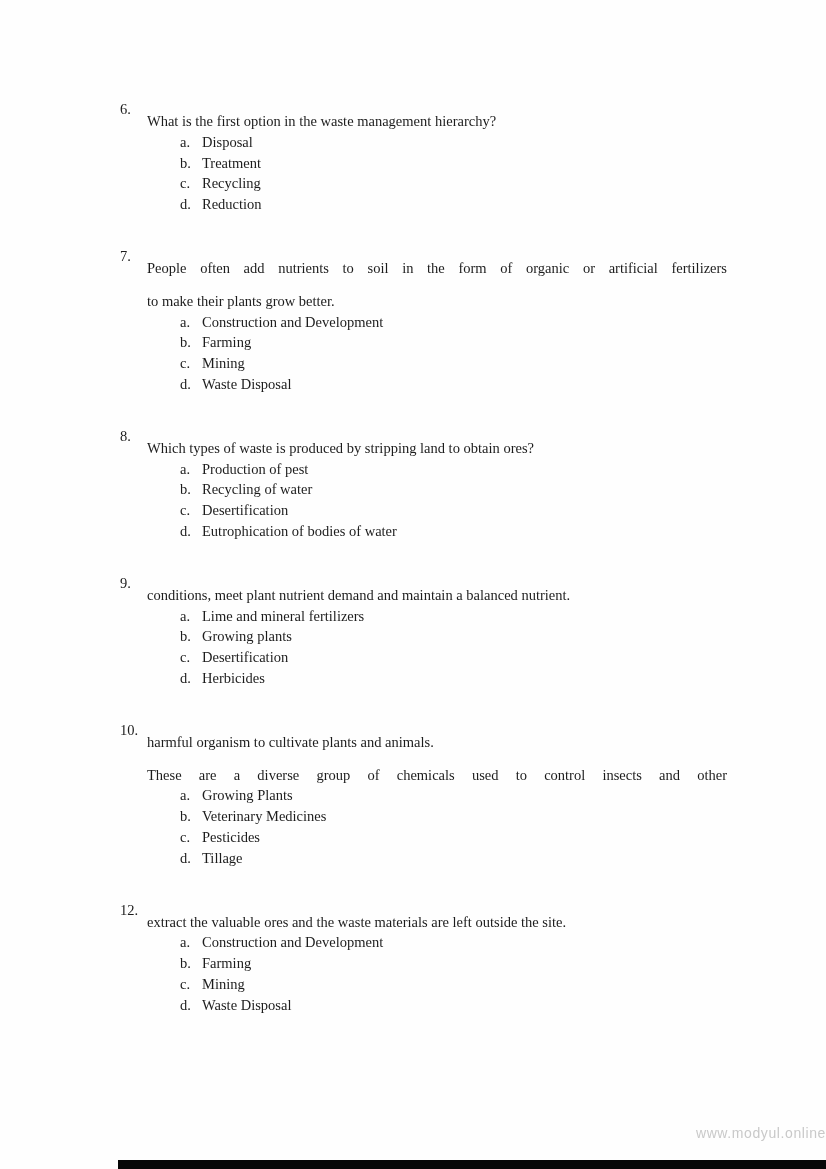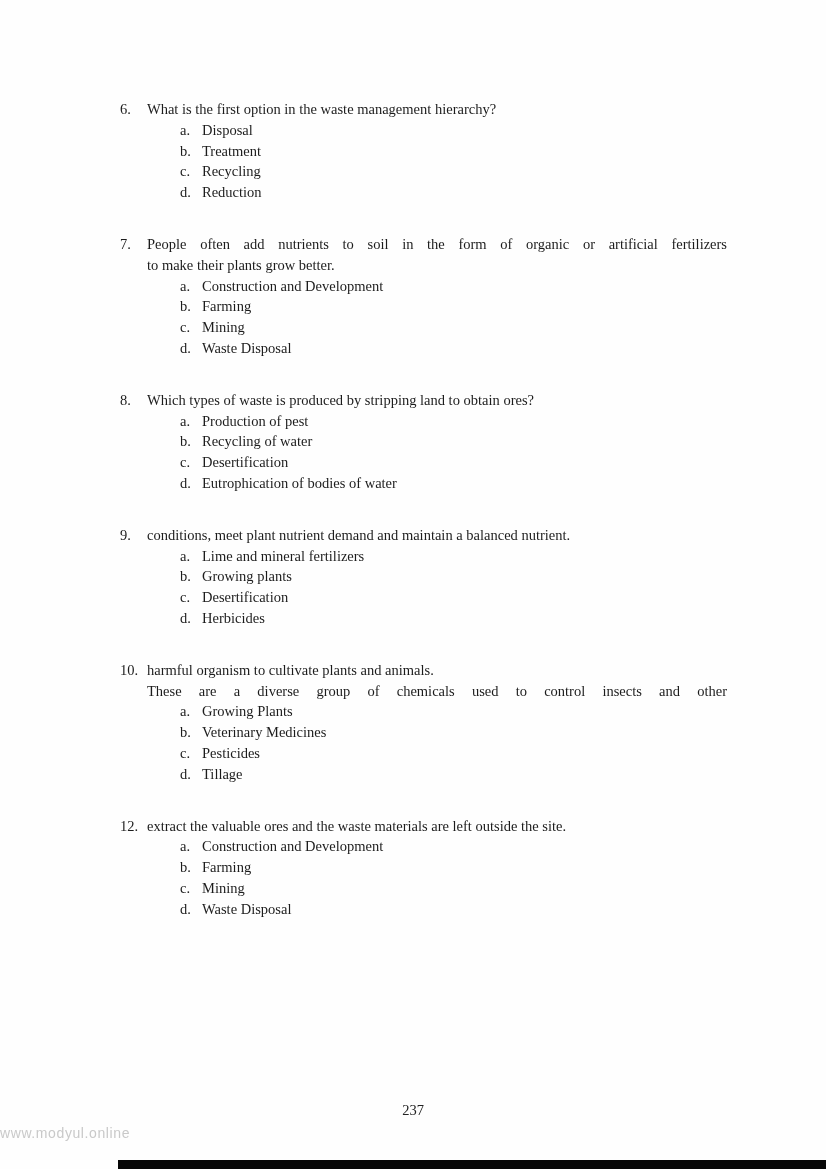--- a/index.html
+++ b/index.html
@@ -35,20 +35,21 @@
     flex-shrink: 0;
     line-height: 20.8px;
   }
   .q-body {
     width: 580px;
   }
   .q-line {
     line-height: 20.8px;
     text-align: justify;
     text-justify: inter-word;
+    margin-top: 12px;
   }
   .q-line.jl {
     
     text-align-last: justify;
     white-space: nowrap;
   }
   .opts {
     margin-left: 33px;
   }
   .opt {
@@ -67,21 +68,21 @@
     text-align: center;
     font-size: 14.5px;
     color: #222222;
     line-height: 21px;
   }
   .footer-watermark {
     position: absolute;
     top: 1124px;
     left: 0;
     width: 826px;
-    text-align: left;
+    text-align: right;
     font-family: "Liberation Sans", "DejaVu Sans", sans-serif;
     font-size: 14px;
     letter-spacing: 0.6px;
     color: #c9c9c9;
     line-height: 18px;
   }
   .bottom-bar {
     position: absolute;
     bottom: 0;
     left: 118px;
@@ -255,16 +256,15 @@
               <span class="opt-l">d.</span>
               <span class="opt-t">Waste Disposal</span>
             </div>
           </div>
         </div>
       </div>
     </div>
 
   </div>
 
-  <div class="footer-pagenum">237</div>
   <div class="footer-watermark">www.modyul.online</div>
   <div class="bottom-bar"></div>
 </div>
 
 </body></html>

